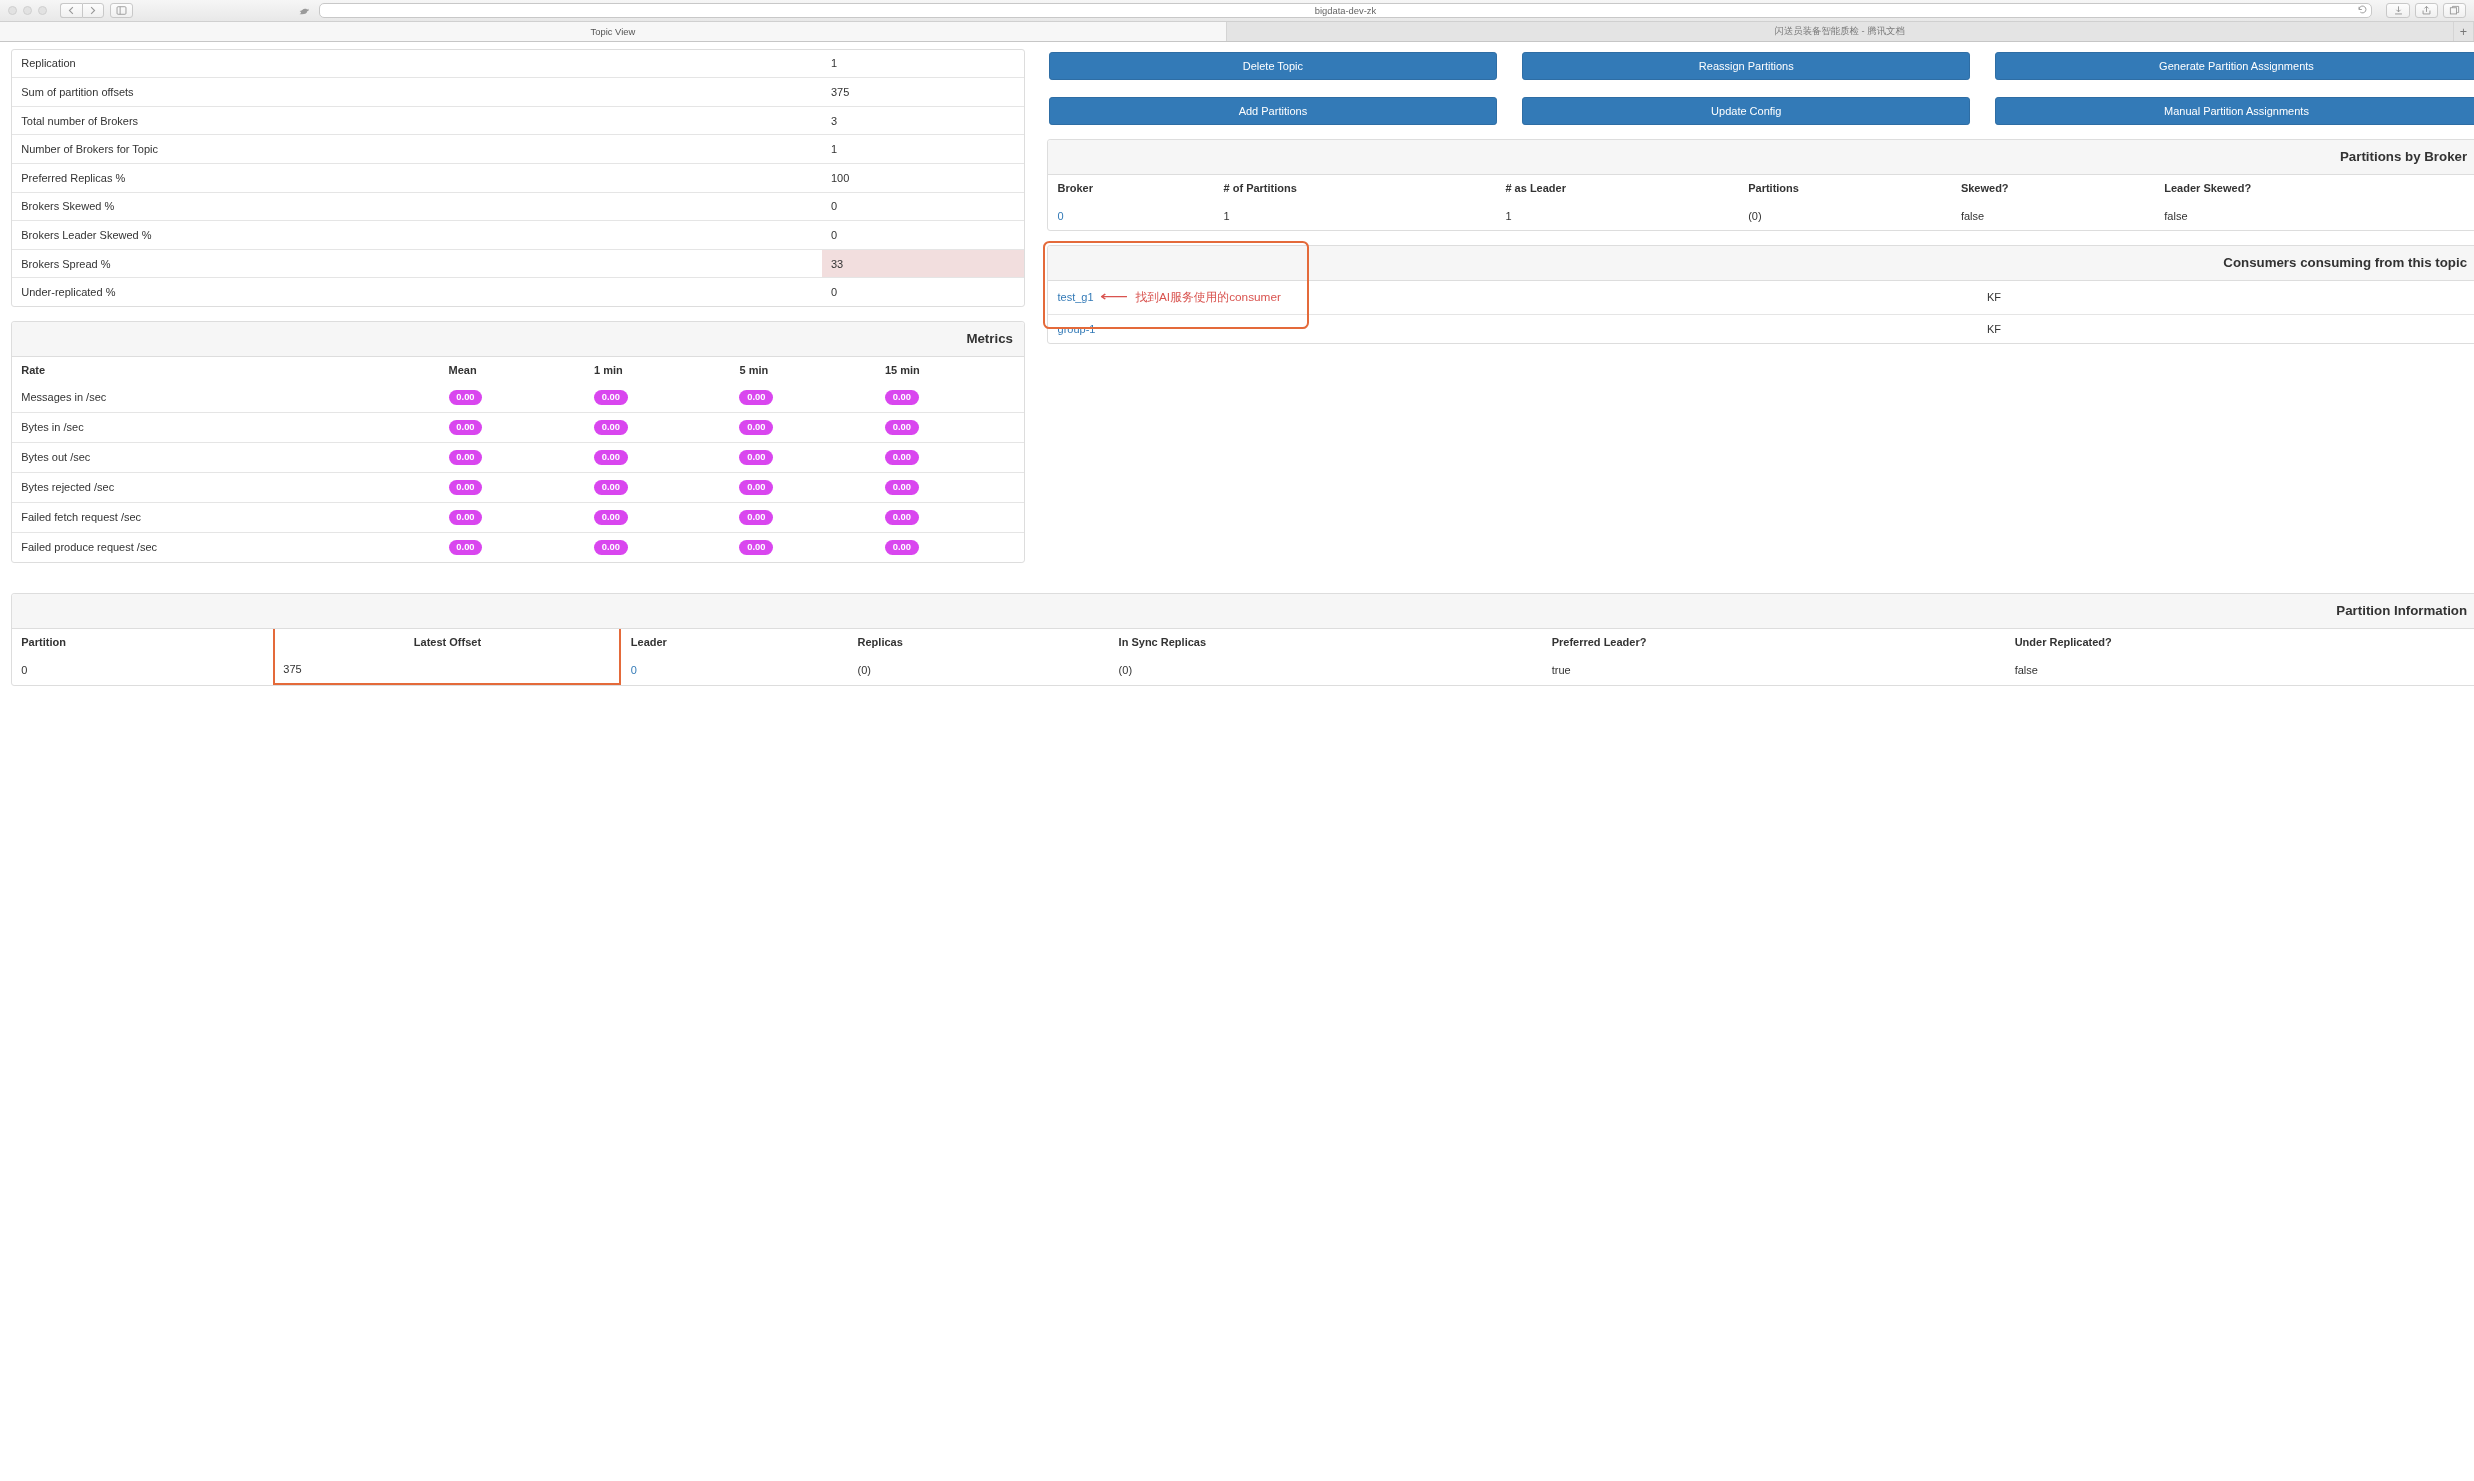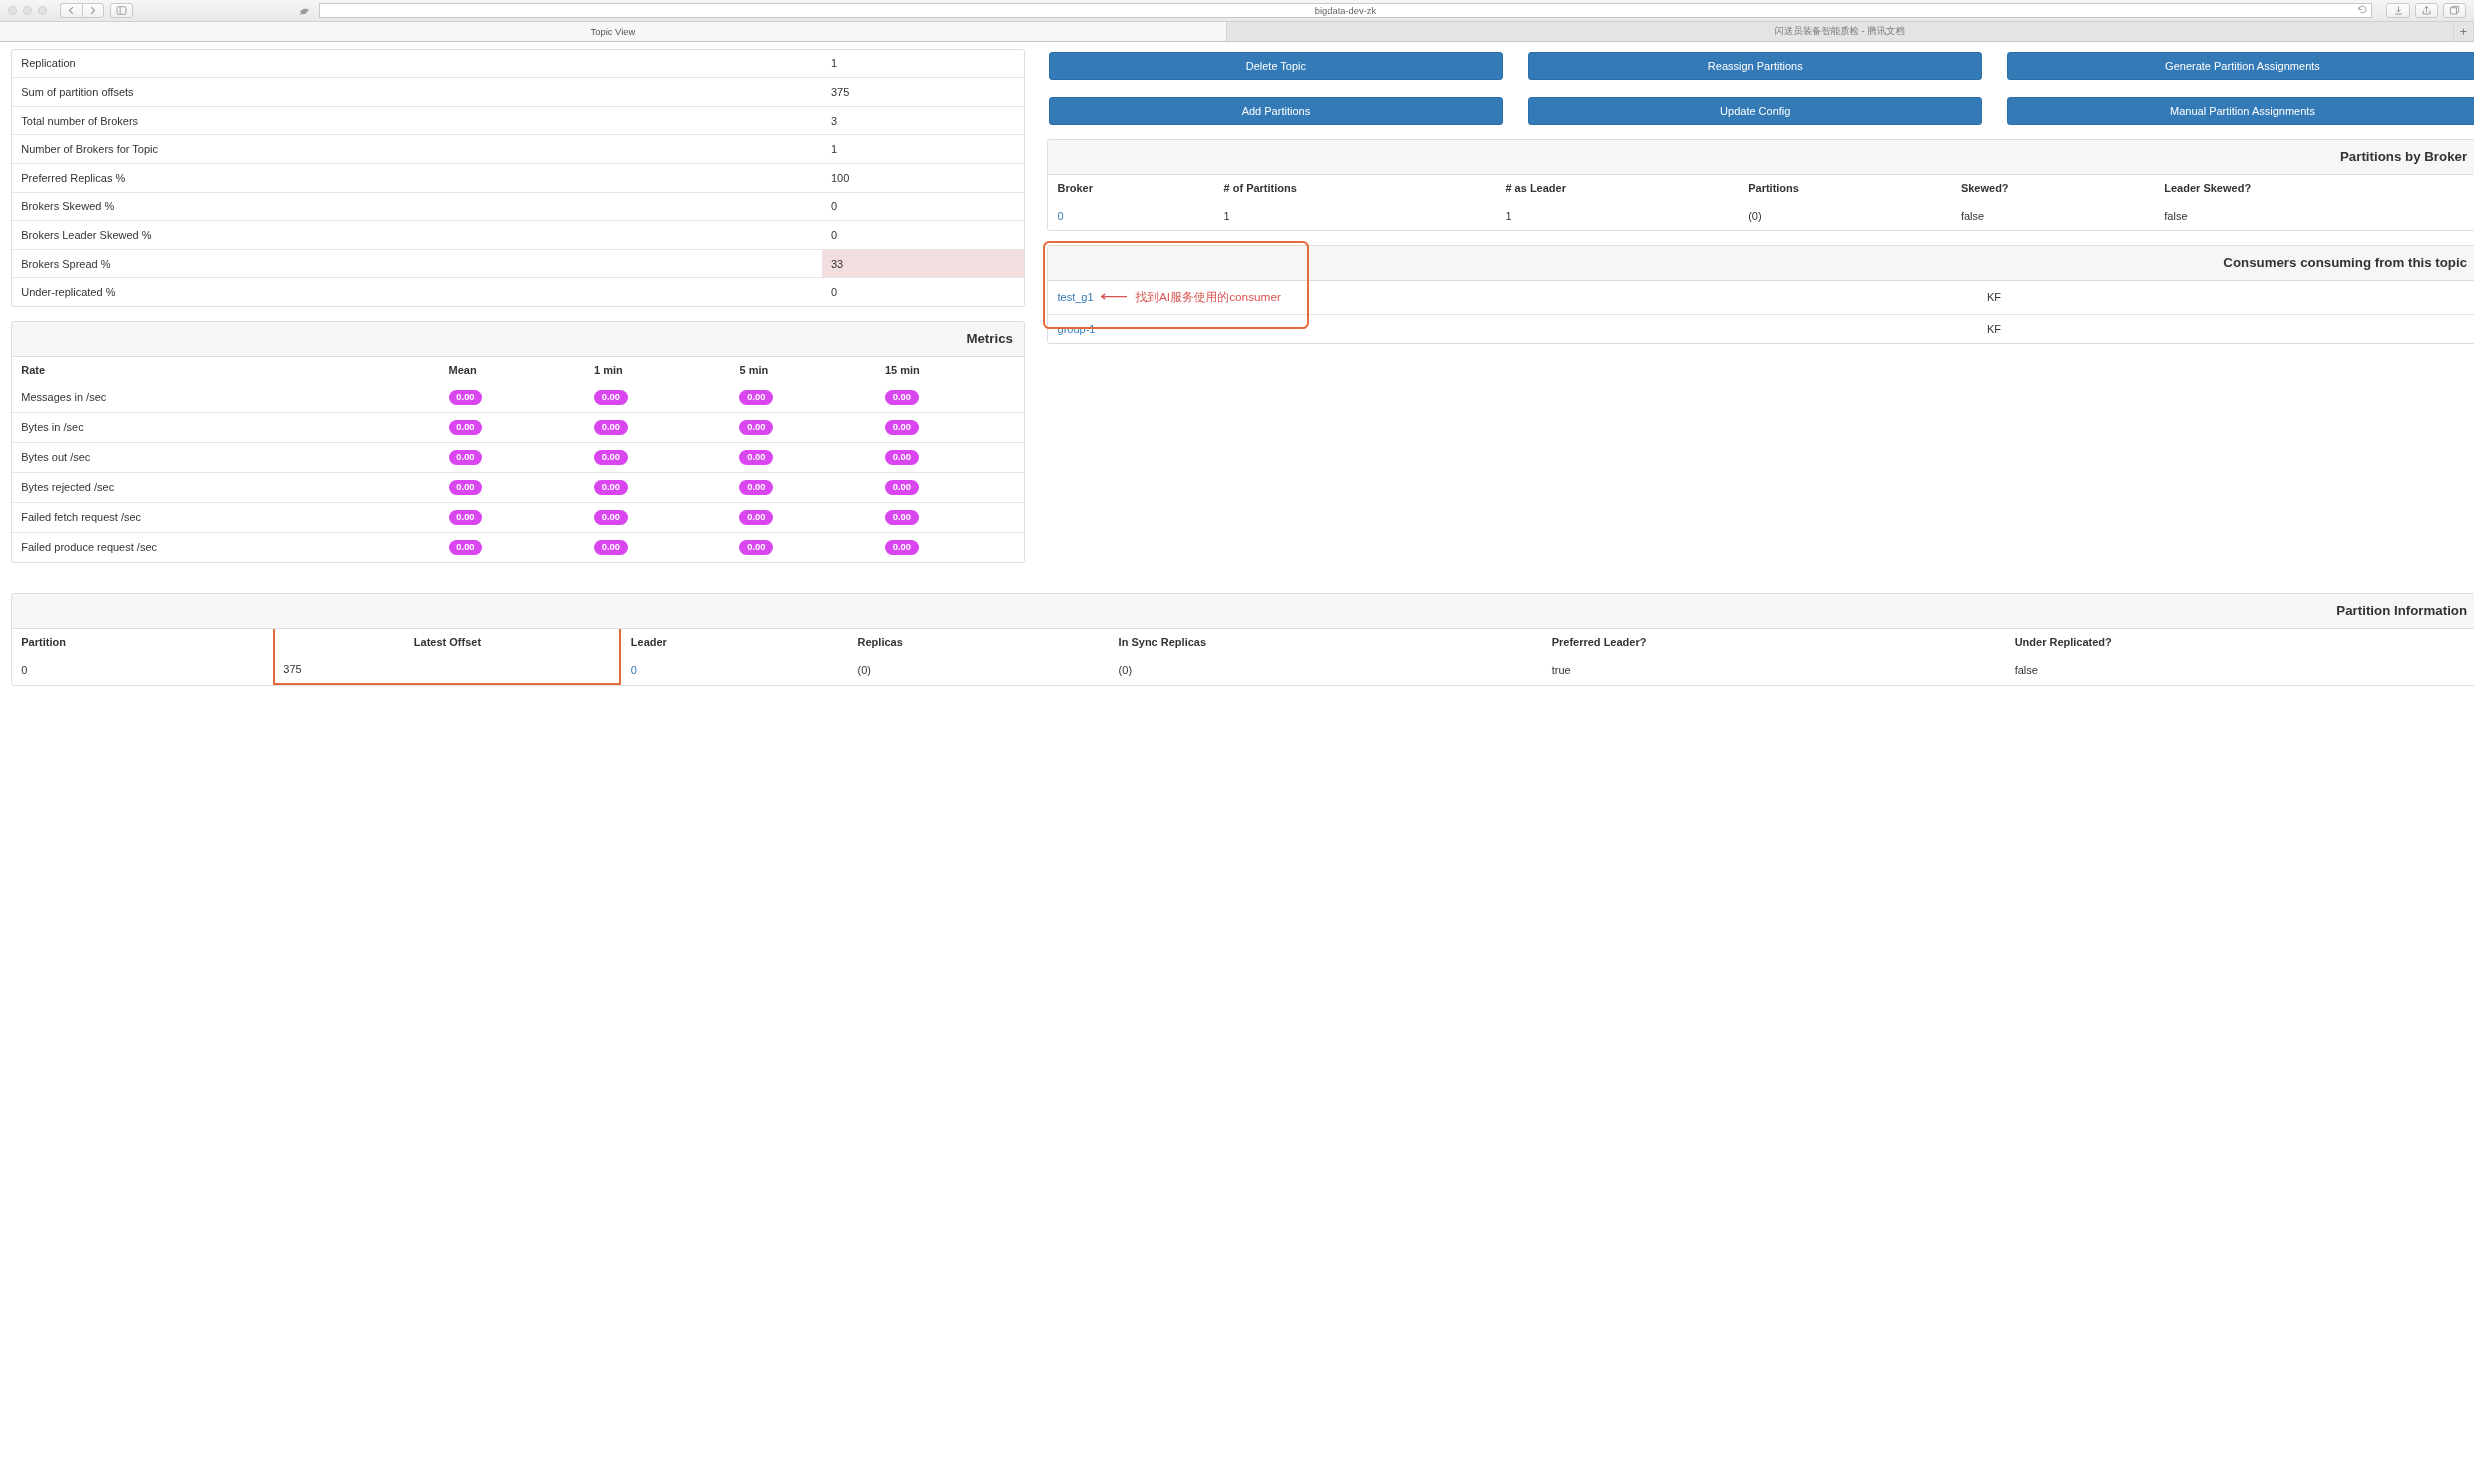--- a/index.html
+++ b/index.html
@@ -6,21 +6,21 @@
     body { font-family:-apple-system,BlinkMacSystemFont,"Helvetica Neue",Arial,sans-serif; font-size:11px; color:#333; background:#fff; }
 
     
     .titlebar { height:22px; background:linear-gradient(#f6f6f6,#e8e8e8); border-bottom:0.8px solid #d0d0d0; display:flex; align-items:center; padding:0 7.8px; gap:6.3px; }
     .traffic { display:flex; gap:5.5px; margin-right:6.3px; }
     .dot { width:9.4px; height:9.4px; border-radius:50%; background:#e2e2e2; border:0.8px solid #cfcfcf; }
     .nav-btn,.side-btn,.tb-btn { height:15.7px; border:0.8px solid #c8c8c8; border-radius:3.1px; background:linear-gradient(#fdfdfd,#f0f0f0); display:flex; align-items:center; justify-content:center; color:#888; }
     .nav-btn{width:22px;} .side-btn{width:23.5px;} .tb-btn{width:23.5px;}
     .nav-group{display:flex;} .nav-group .nav-btn:first-child{border-radius:3.1px 0 0 3.1px;border-right:none;} .nav-group .nav-btn:last-child{border-radius:0 3.1px 3.1px 0;}
     .addr { flex:1; display:flex; align-items:center; justify-content:center; position:relative; margin:0 7.8px; }
-    .addr-input { width:100%; height:15.7px; border:0.8px solid #c8c8c8; border-radius:0; background:#fff; text-align:center; font-size:9.4px; color:#666; padding:0 22px; }
+    .addr-input { width:100%; height:15.7px; border:0.8px solid #c8c8c8; border-radius:5px; background:#fff; text-align:center; font-size:9.4px; color:#666; padding:0 22px; }
     .addr-right { position:absolute; right:4.7px; top:1.6px; color:#9a9a9a; }
     .addr-left { position:absolute; left:-22px; top:0.8px; color:#9a9a9a; display:flex; align-items:center; justify-content:center; width:15.7px; height:14px; }
     .right-tools{display:flex;gap:4.7px;}
 
     
     .page-tabs { height:20.4px; background:#e8e8e8; border-bottom:0.8px solid #c6c6c6; display:flex; }
     .page-tab { flex:1; display:flex; align-items:center; justify-content:center; font-size:9.4px; color:#7a7a7a; border-right:0.8px solid #d4d4d4; background:#e4e4e4; position:relative; }
     .page-tab.active { background:#f7f7f7; color:#555; }
     .page-tab.plus { flex:0 0 20.4px; font-size:12.5px; color:#777; }
 
@@ -32,21 +32,21 @@
     .panel-head { padding:9.4px 11px; font-size:13.3px; font-weight:600; background:#f6f6f6; border-bottom:0.8px solid #ddd; color:#333; border-radius:3.1px 3.1px 0 0;text-align:right;}
 
     table { width:100%; border-collapse:collapse; }
     th,td { text-align:left; padding:7.8px 9.4px; border-top:0.8px solid #e5e5e5; font-size:11px; }
     tr:first-child th, tr:first-child td { border-top:none; }
     th { font-weight:700; color:#333; }
     .danger-cell { background:#f2dede; }
     a.link { color:#337ab7; text-decoration:none; }
 
     .badge { display:inline-block; background:#d946ef; color:#fff; font-size:9.4px; font-weight:700; border-radius:7.8px; padding:1.6px 7.8px; line-height:11.8px; min-width:33px; text-align:center; }
-    .btn { background:#337ab7; color:#fff; border:0.8px solid #2e6da4; border-radius:3.1px; padding:7px 4px; font-size:11px; cursor:pointer; white-space:nowrap; }
+    .btn { background:#337ab7; color:#fff; border:0.8px solid #2e6da4; border-radius:3.1px; padding:7px 13px; font-size:11px; cursor:pointer; white-space:nowrap; }
     .btn.wide{min-width:149px;text-align:center;}
     .btn-grid{display:grid; grid-template-columns:repeat(3,auto); column-gap:25px; row-gap:17px; padding:3.1px 1.6px 14px 1.6px;}
 
     .highlight-red { border:2.4px solid #e46a3a; border-radius:6.3px; }
     .annot-arrow { color:#d9534f; font-size:14px; display:inline-block; transform:scaleX(1.4); margin:0 7.8px;}
     .annot-text { color:#d9534f; font-size:11.8px; }
 
     .partition-info .panel-head{border-radius:3.1px 3.1px 0 0;}
     .metrics-table th,.metrics-table td{padding:7px 9.4px;}
 

